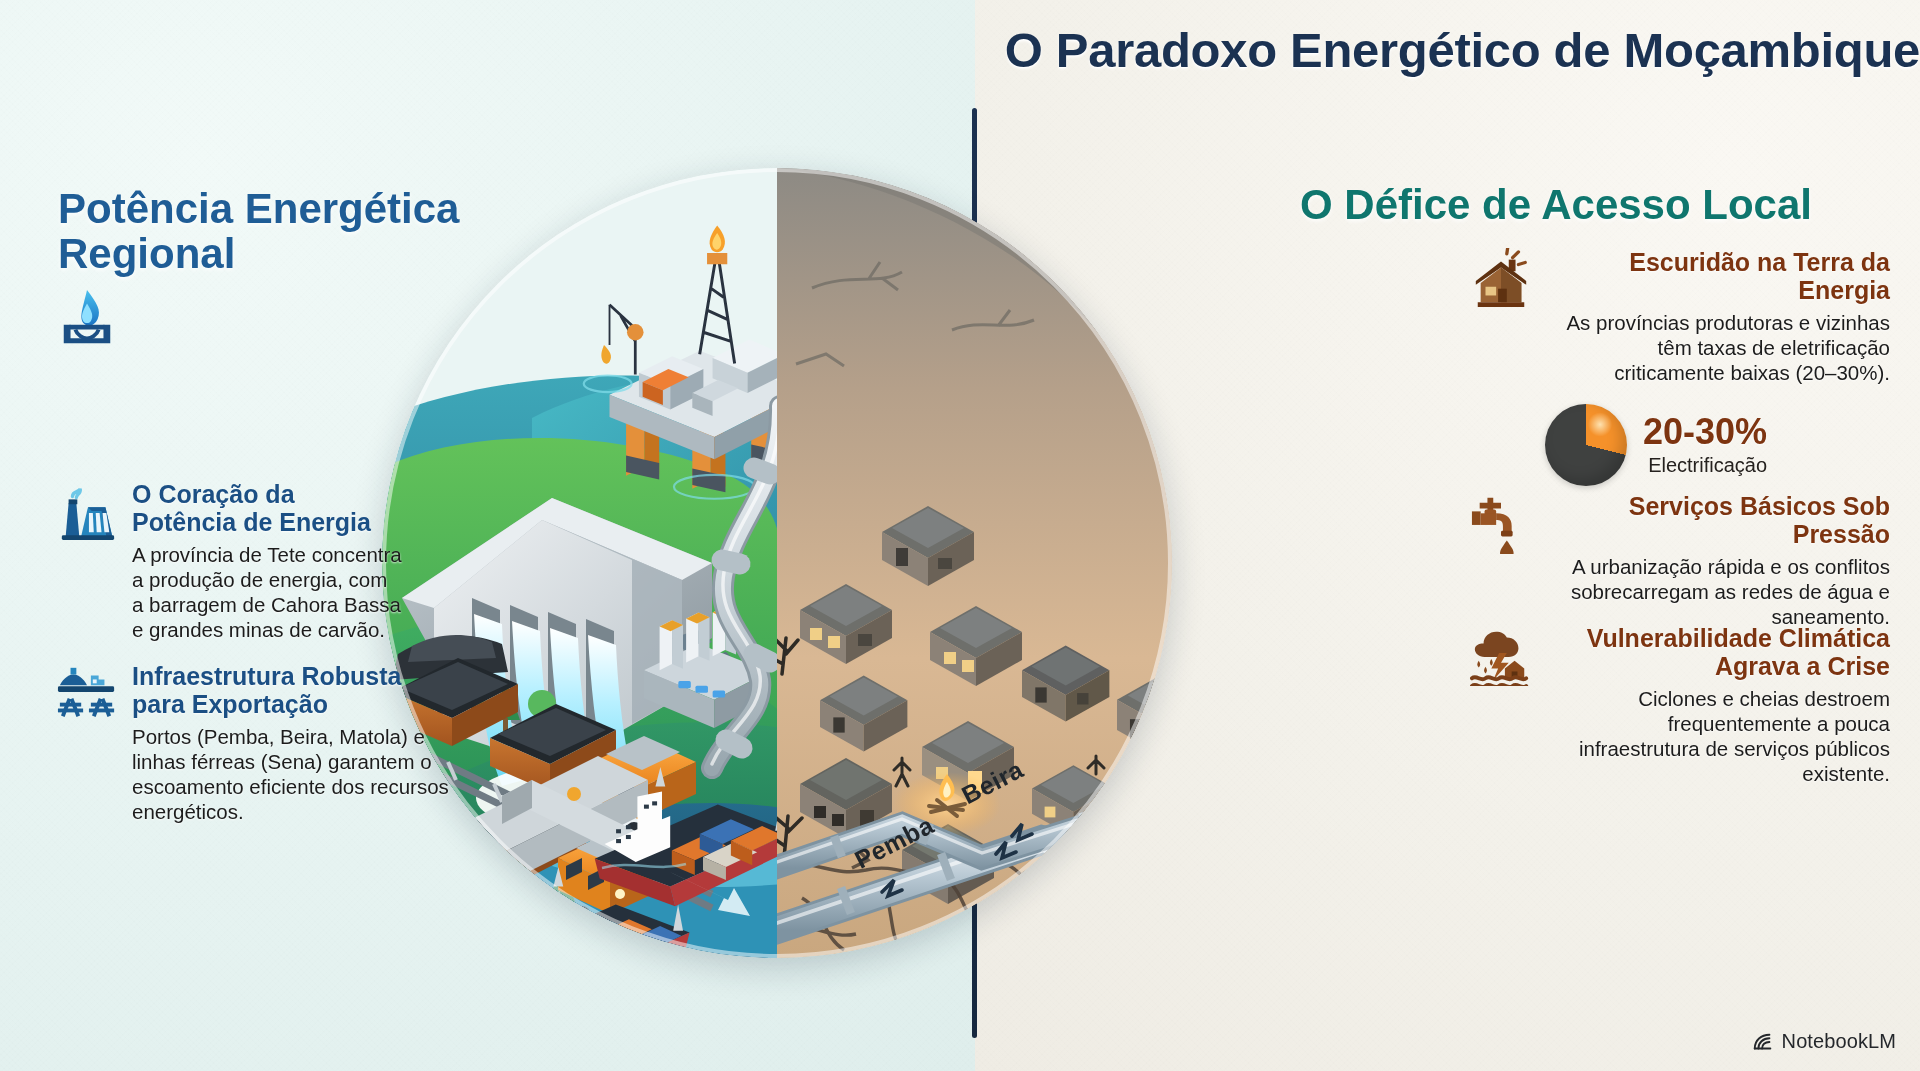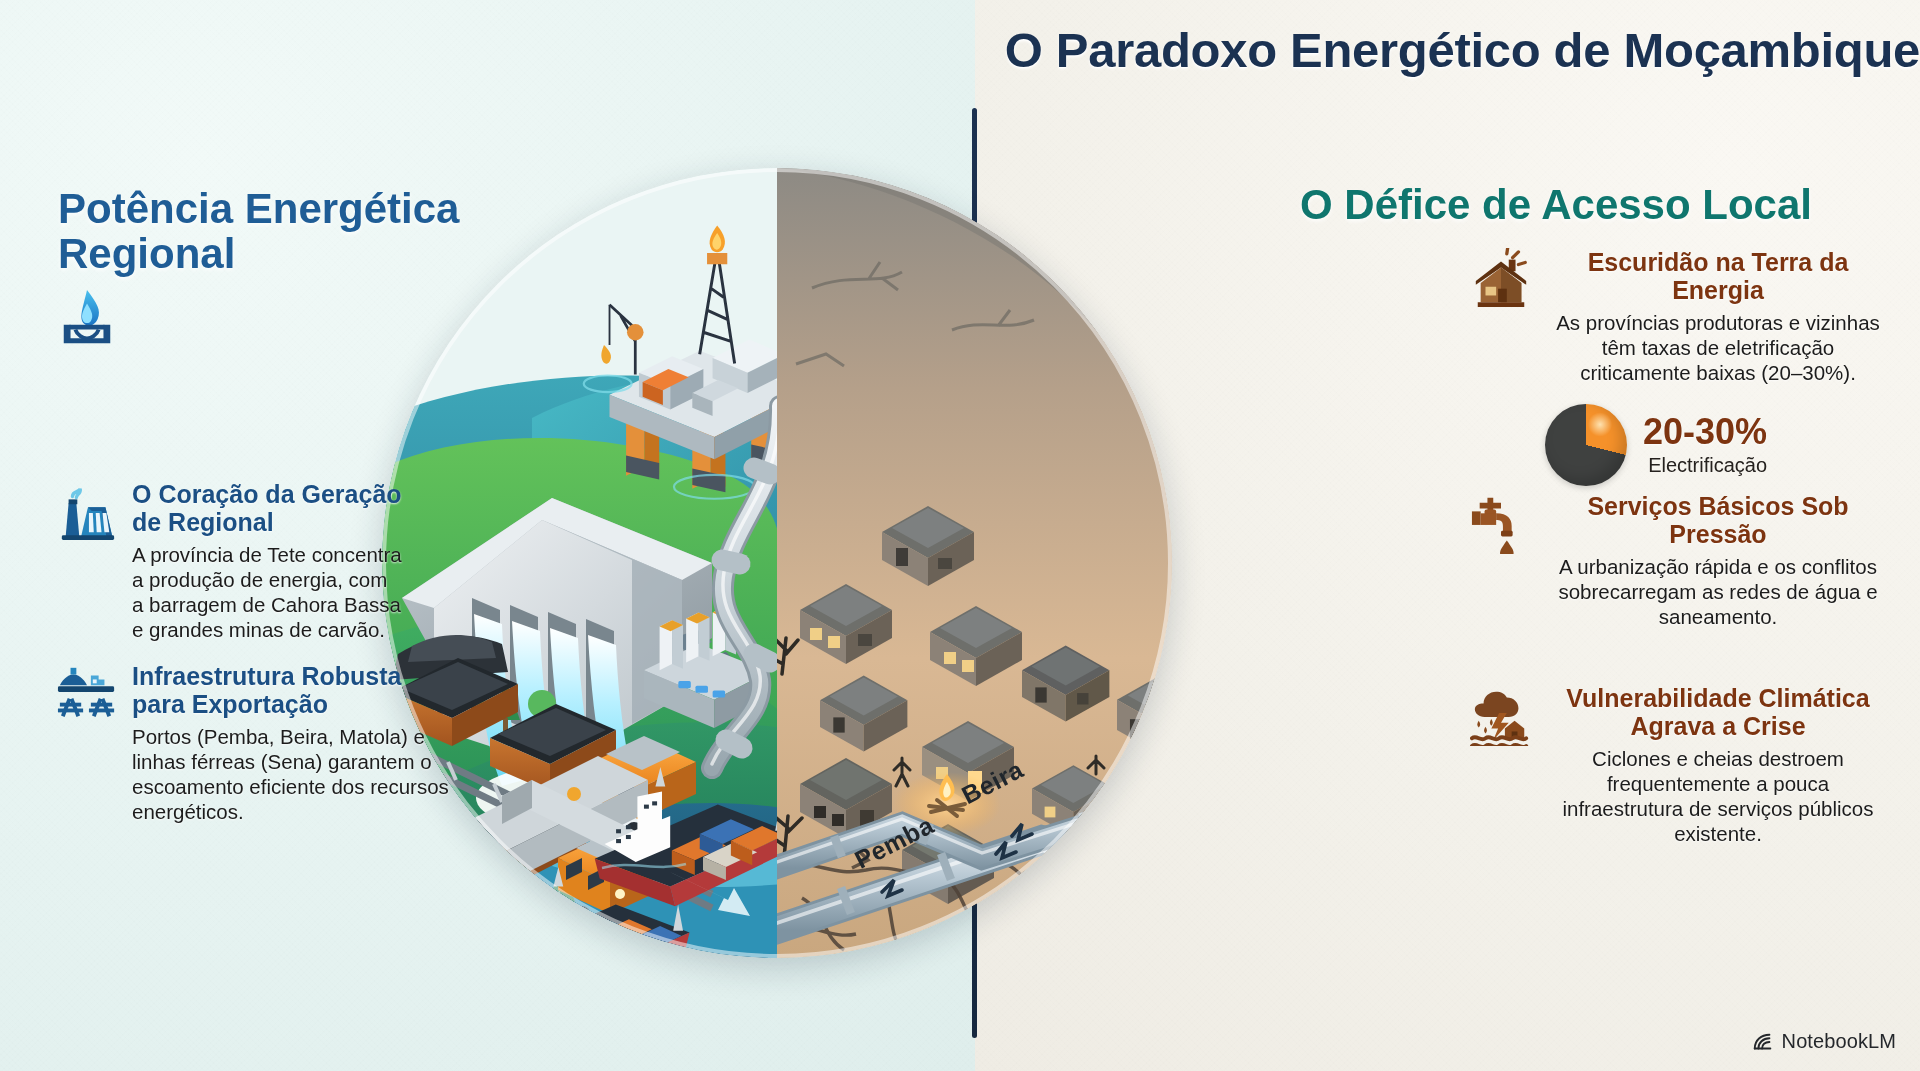--- a/index.html
+++ b/index.html
@@ -44,28 +44,28 @@
   .item.right{flex-direction:row;}
   .ico{width:62px;height:62px;flex:0 0 62px;display:block;}
   .ico.r{order:0;}
   .itxt{flex:1;}
   .itxt h3{margin:0 0 5px 0;font-size:25px;font-weight:bold;line-height:1.13;
     text-shadow:0 1px 2px rgba(255,255,255,.85);}
   .itxt p{margin:0;font-size:20.5px;line-height:1.22;color:#1c1c1c;
     text-shadow:0 1px 2px rgba(255,255,255,.8);}
   .left .itxt h3{color:#1b4f84;}
   .right .itxt h3{color:#7d3410;}
-  .right .itxt{text-align:center;}
+  .right .itxt{text-align:right;}
 
   .l1{left:56px;top:286px;width:348px;}
   .l2{left:56px;top:480px;width:348px;}
   .l3{left:56px;top:662px;width:400px;}
   .r1{left:1470px;top:248px;width:420px;}
   .r2{left:1470px;top:492px;width:420px;}
-  .r3{left:1470px;top:684px;width:420px;}
+  .r3{left:1470px;top:624px;width:420px;}
 
   
   .stat{position:absolute;left:1545px;top:404px;display:flex;align-items:center;gap:16px;text-align:right;}
   .pie{width:82px;height:82px;border-radius:50%;flex:0 0 82px;
     background:conic-gradient(#f5912a 0deg 104deg, #3f4140 104deg 360deg);
     box-shadow:0 2px 6px rgba(0,0,0,.18), inset -6px -6px 14px rgba(0,0,0,.18);
     position:relative;}
   .pie::after{content:"";position:absolute;top:10%;left:52%;width:30%;height:30%;
     border-radius:50%;background:radial-gradient(circle,rgba(255,240,200,.85),rgba(255,200,120,0) 70%);}
   .stat-num{font-size:36px;font-weight:bold;color:#7d3410;line-height:1;
@@ -694,21 +694,21 @@
       <path d="M26 58 h32 l-7-30 h-18 z" fill="#2585bd"></path>
       <path d="M33 28 h18 l7 30 h-6 l-5-26 h-10 z" fill="#1b5e96"></path>
       <g fill="#eaf6fc">
         <path d="M34 34 l4 0 l1 20 l-5 0 z"></path>
           <path d="M41 34 l4 0 l2 20 l-5 0 z"></path>
           <path d="M48 34 l4 0 l3 20 l-5 0 z"></path>
       </g>
       <rect x="6" y="57" width="54" height="5" rx="1.5" fill="#14466f"></rect>
     </svg>
     <div class="itxt">
-      <h3>O Coração da Geração de Regional</h3>
+      <h3>O Coração da Potência de Energia</h3>
       <p>A província de Tete concentra a produção de energia, com a barragem de Cahora Bassa e grandes minas de carvão.</p>
     </div>
   </div>
 
   <div class="item left l3">
     <svg class="ico" viewBox="0 0 64 64">
       <path d="M4 24 c4-8 10-11 14-11 s10 3 14 11 z" fill="#1b5e96"></path>
       <rect x="15" y="6" width="6" height="7" fill="#2585bd"></rect>
       <path d="M36 14 h8 v4 h6 v6 h-14 z" fill="#4aa7d8"></path>
       <path d="M38 18 h4 v4 h-4 z" fill="#eaf6fc"></path>

